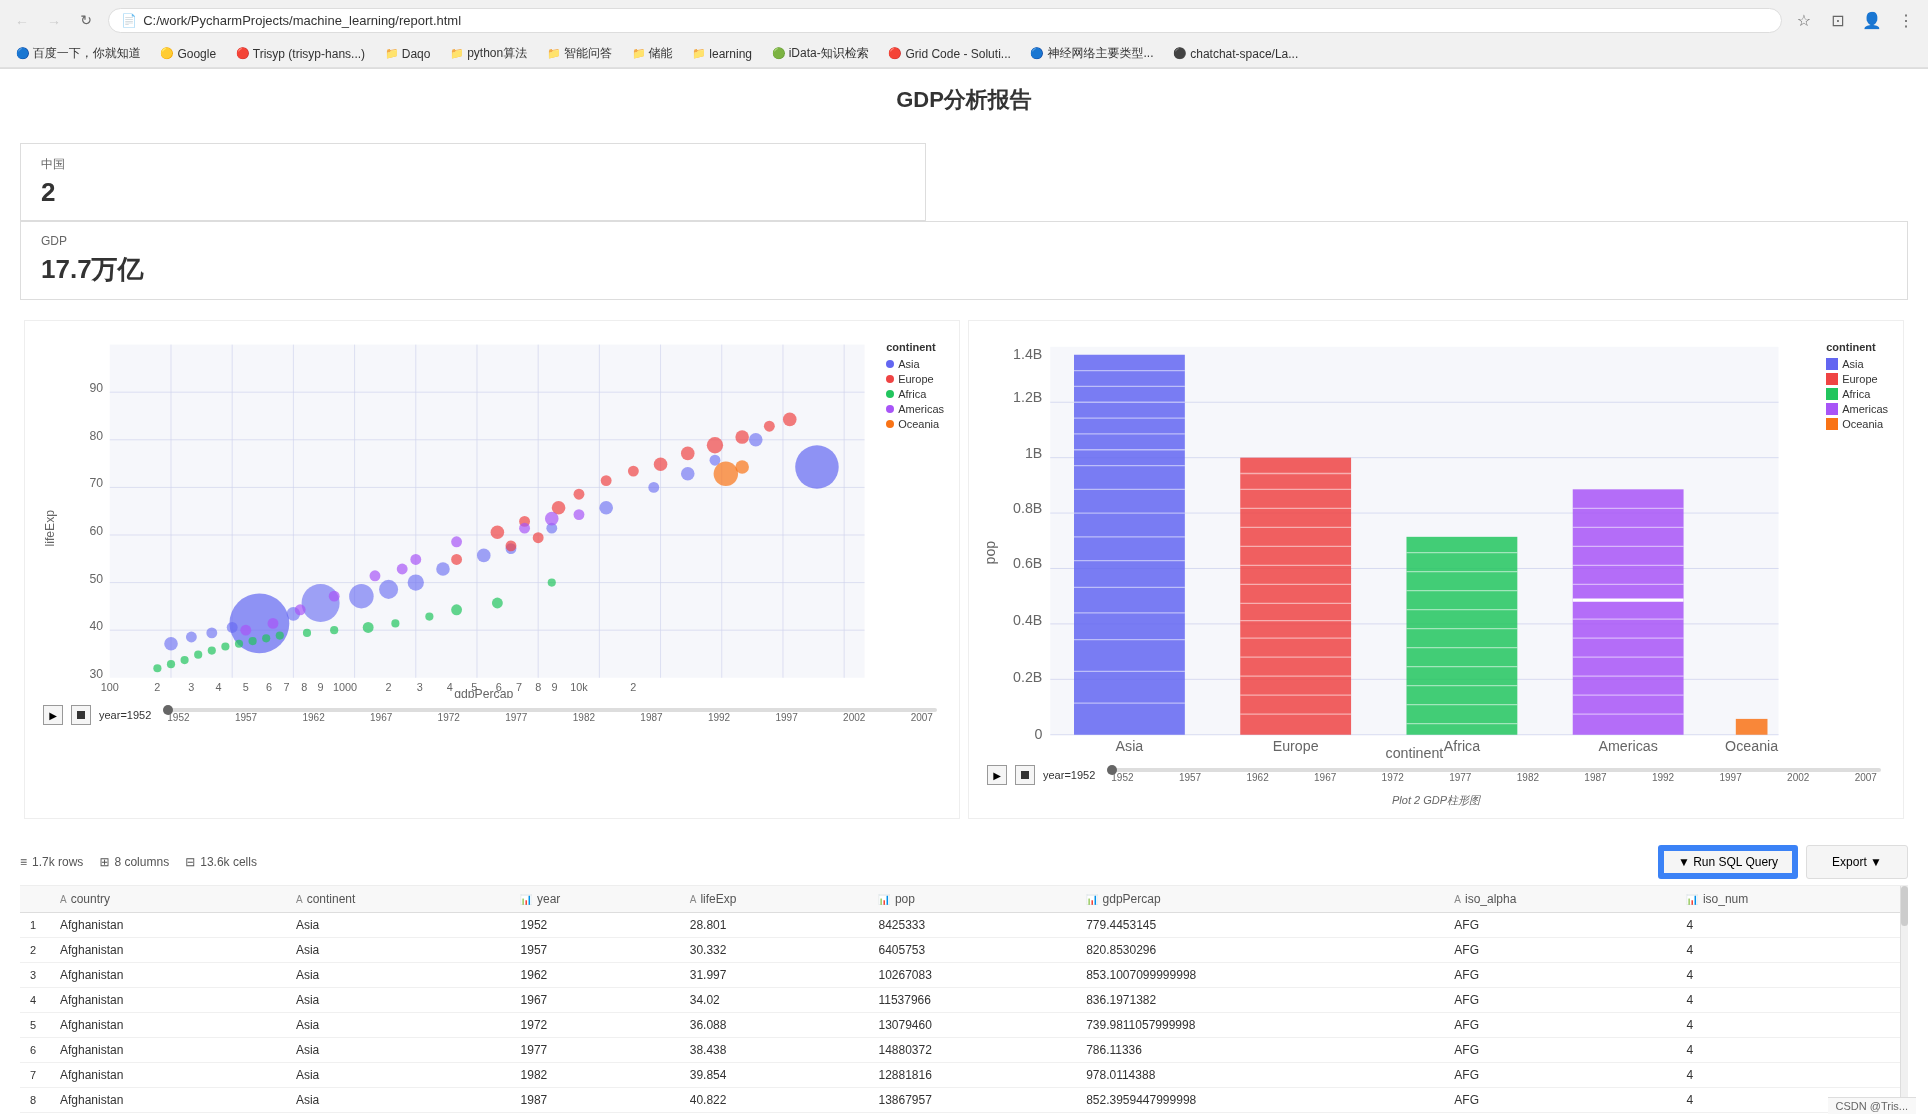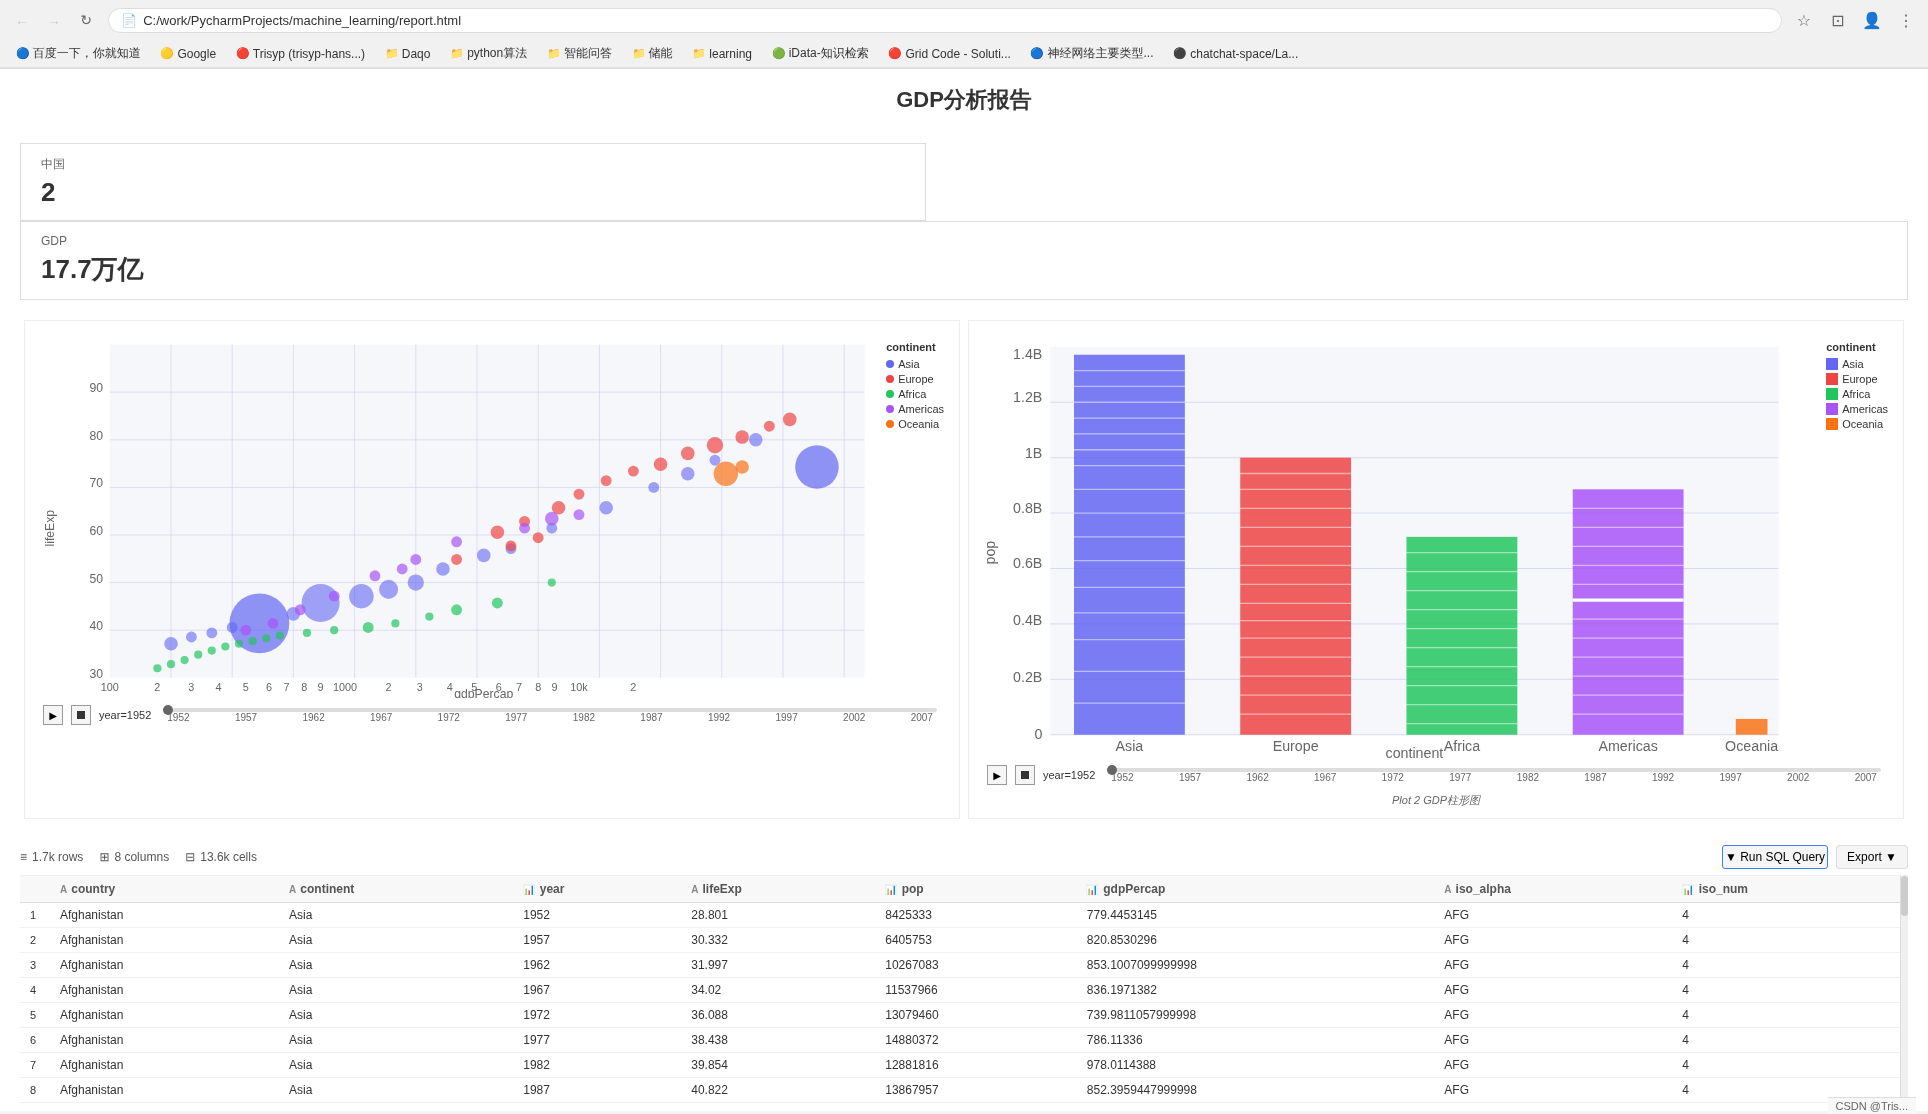--- a/index.html
+++ b/index.html
@@ -57,26 +57,26 @@
     .legend-item { display: flex; align-items: center; gap: 4px; }
     .legend-dot { width: 8px; height: 8px; border-radius: 50%; flex-shrink: 0; }
     .legend-rect { width: 12px; height: 12px; flex-shrink: 0; }
 
     
     .table-section { padding: 8px 20px; margin-top: 8px; }
     .table-toolbar { display: flex; align-items: center; gap: 16px; padding: 6px 0; border-bottom: 1px solid #eee; margin-bottom: 0; }
     .table-stat { display: flex; align-items: center; gap: 5px; font-size: 12px; color: #555; }
     .stat-icon { font-size: 12px; }
     .table-actions { margin-left: auto; display: flex; gap: 8px; }
-    .btn-sql { background: #f5f5f5; border: 1px solid #3b82f6; padding: 4px 2px; font-size: 12px; cursor: pointer; border-radius: 3px; }
-    .btn-export { background: #f5f5f5; border: 1px solid #ddd; padding: 4px 10px; font-size: 12px; cursor: pointer; border-radius: 3px; display: flex; align-items: center; gap: 3px; }
+    .btn-sql { background: #f5f5f5; border: 6px solid #3b82f6; padding: 4px 14px; font-size: 12px; cursor: pointer; border-radius: 3px; }
+    .btn-export { background: #f5f5f5; border: 1px solid #ddd; padding: 4px 25px; font-size: 12px; cursor: pointer; border-radius: 3px; display: flex; align-items: center; gap: 3px; }
 
     
     .data-table { width: 100%; border-collapse: collapse; font-size: 12px; }
-    .data-table th { background: #f8f8f8; border-bottom: 1px solid #ddd; padding: 6px 10px; text-align: left; font-weight: bold; color: #555; white-space: nowrap; }
+    .data-table th { background: #f8f8f8; border-bottom: 1px solid #ddd; padding: 6px 10px; text-align: left; font-weight: normal; color: #555; white-space: nowrap; }
     .data-table td { padding: 5px 10px; border-bottom: 1px solid #f0f0f0; color: #333; }
     .row-num { color: #999; font-size: 11px; }
     .col-icon { margin-right: 4px; color: #888; font-size: 10px; }
     .scrollbar-thumb { width: 100%; height: 40px; background: #ccc; border-radius: 4px; }
     .table-wrapper { position: relative; overflow: hidden; }
 
     
     .bottom-bar { position: fixed; bottom: 0; right: 12px; background: #f8f8f8; border-top: 1px solid #ddd; padding: 2px 8px; font-size: 11px; color: #666; }
   </style>
 </head>

